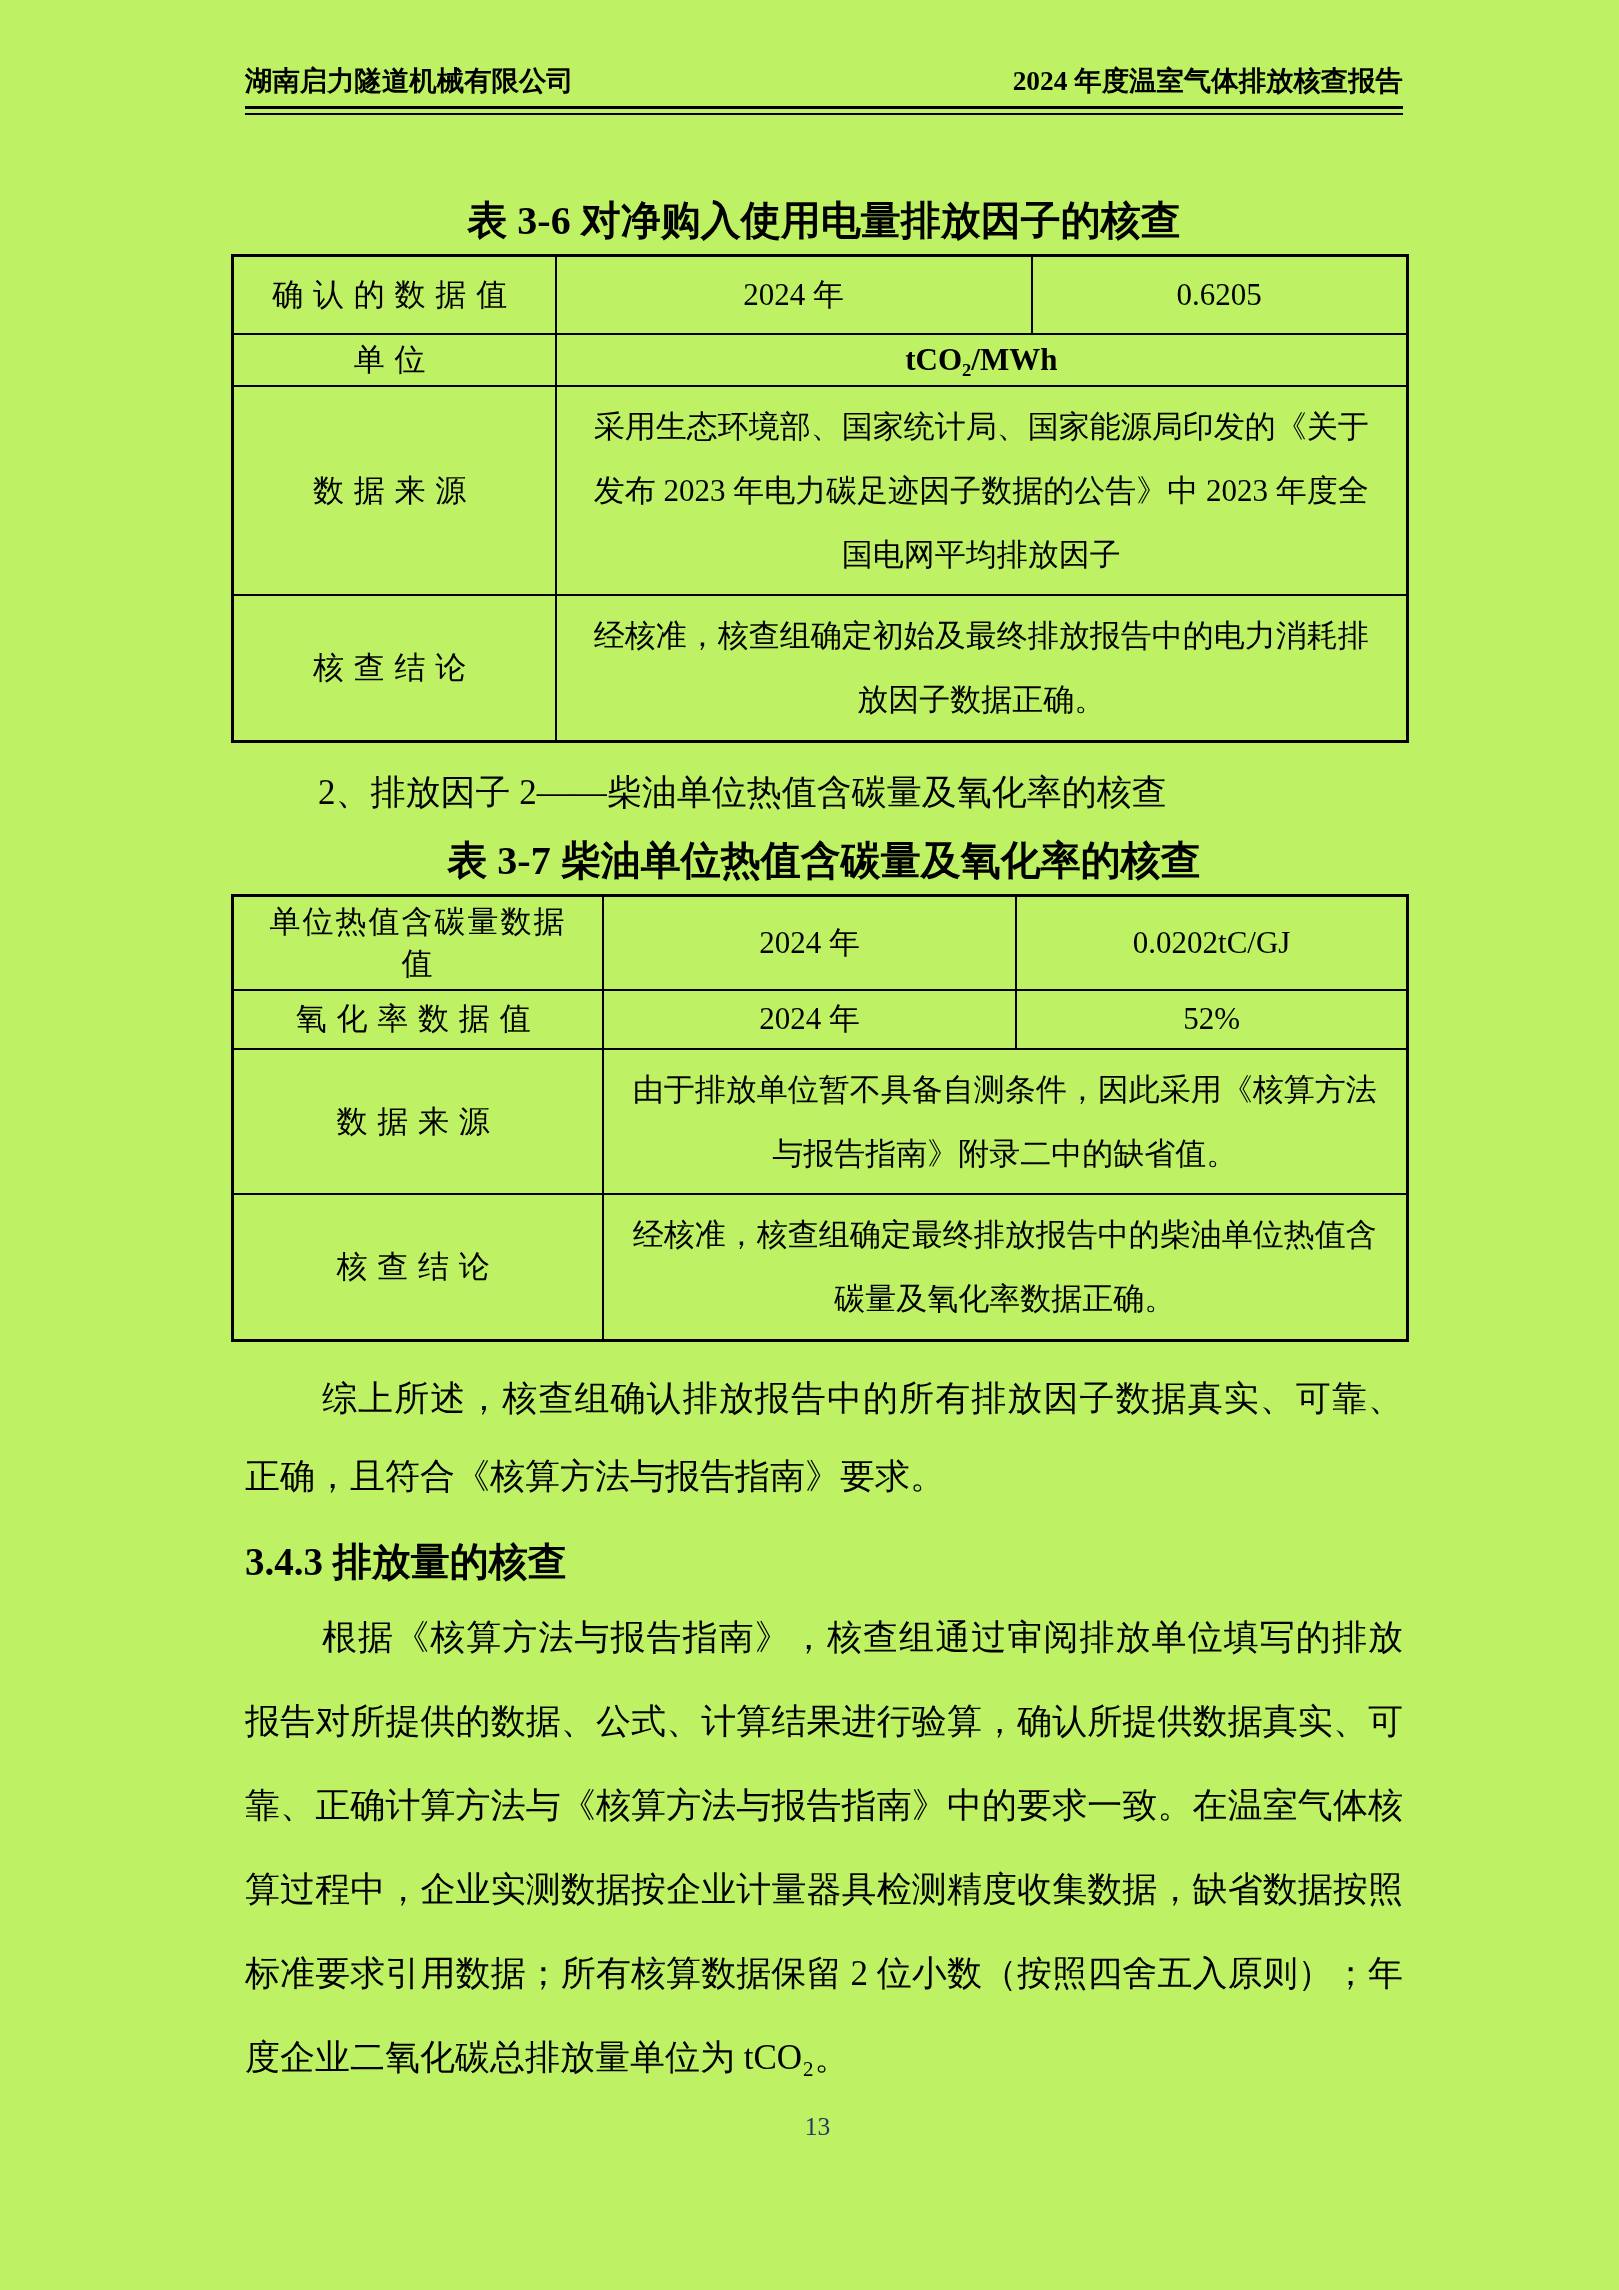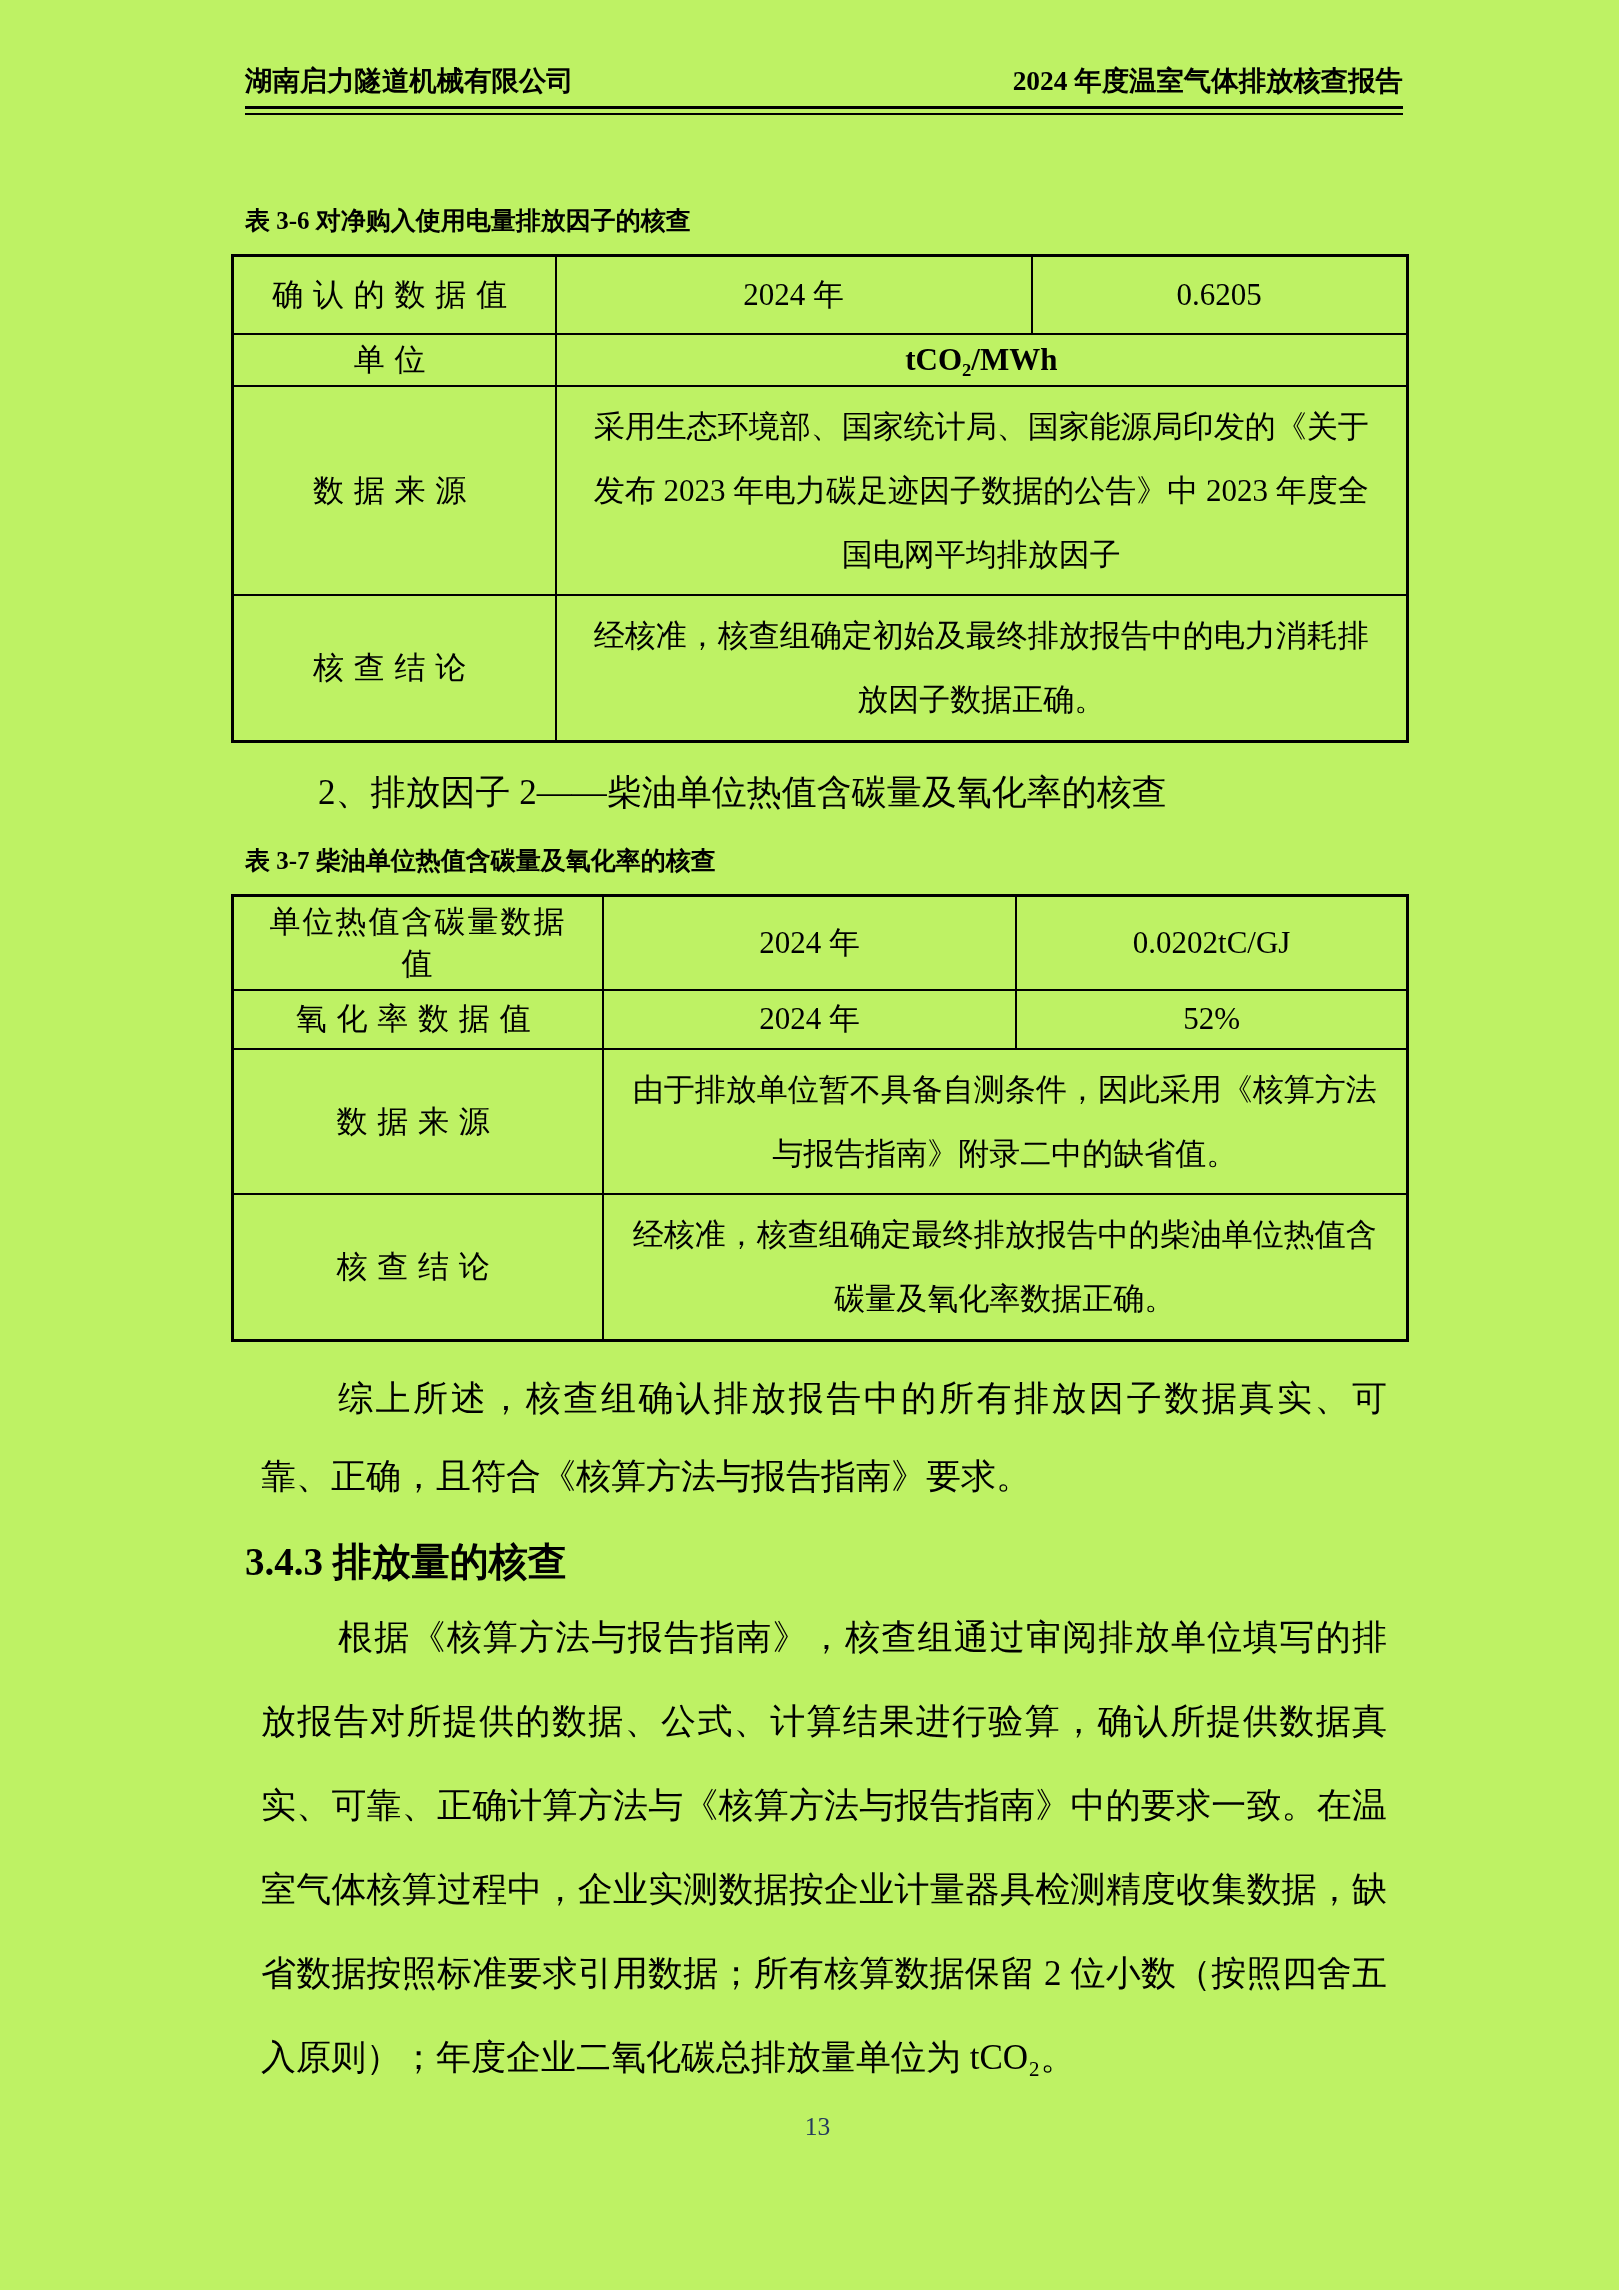--- a/index.html
+++ b/index.html
@@ -7,40 +7,40 @@
     width:1619px;height:2291px;background:#bef264;color:#000;
     font-family:"Liberation Serif","DejaVu Serif",serif;
     position:relative;overflow:hidden;
   }
   .content{padding:63px 216px 0 245px;}
   
   .header{display:flex;justify-content:space-between;align-items:flex-end;
     font-weight:bold;font-size:27.4px;line-height:37px;}
   .header-rule{margin-top:5.9px;height:3.9px;border-top:3.9px solid #000;border-bottom:2.9px solid #000;}
   
-  .table-title{font-weight:bold;font-size:25px;line-height:43px;}
+  .table-title{text-align:center;font-weight:bold;font-size:40px;line-height:43px;}
   .tt36{margin-top:84px;}
   .tt37{margin-top:21.6px;}
   
   table.vtable{
     border-collapse:collapse;table-layout:fixed;
     width:calc(100% + 19.6px);margin-left:-13.7px;margin-top:11.8px;
     border:3.9px solid #000;
   }
   .vtable td{
     border:2px solid #000;text-align:center;vertical-align:middle;
     font-size:31px;padding:3.9px 23.5px;word-break:break-all;
   }
   .vtable td.label{letter-spacing:9.8px;}
   .vtable td.label.tight{letter-spacing:2px;}
   .vtable td.longtext{line-height:64px;padding:7.8px 25.5px;}
   .vtable td.bold{font-weight:bold;}
   
   .item2{font-size:35px;line-height:51px;text-indent:73px;margin-top:23.5px;}
-  .para{font-size:35px;line-height:82px;text-align:justify;text-indent:77px;margin:16px;}
+  .para{font-size:35px;line-height:82px;text-align:justify;text-indent:77px;margin:0;}
   .summary{margin-top:17.6px;line-height:78px;}
   .section-heading{font-size:39px;font-weight:bold;line-height:53px;margin-top:19.6px;}
   .body-para{margin-top:7.8px;line-height:84px;}
   
   .page-number{position:absolute;left:16px;right:0;bottom:149px;text-align:center;
     font-size:25.5px;color:#253a5e;}
 </style>
 </head>
 <body>
 

